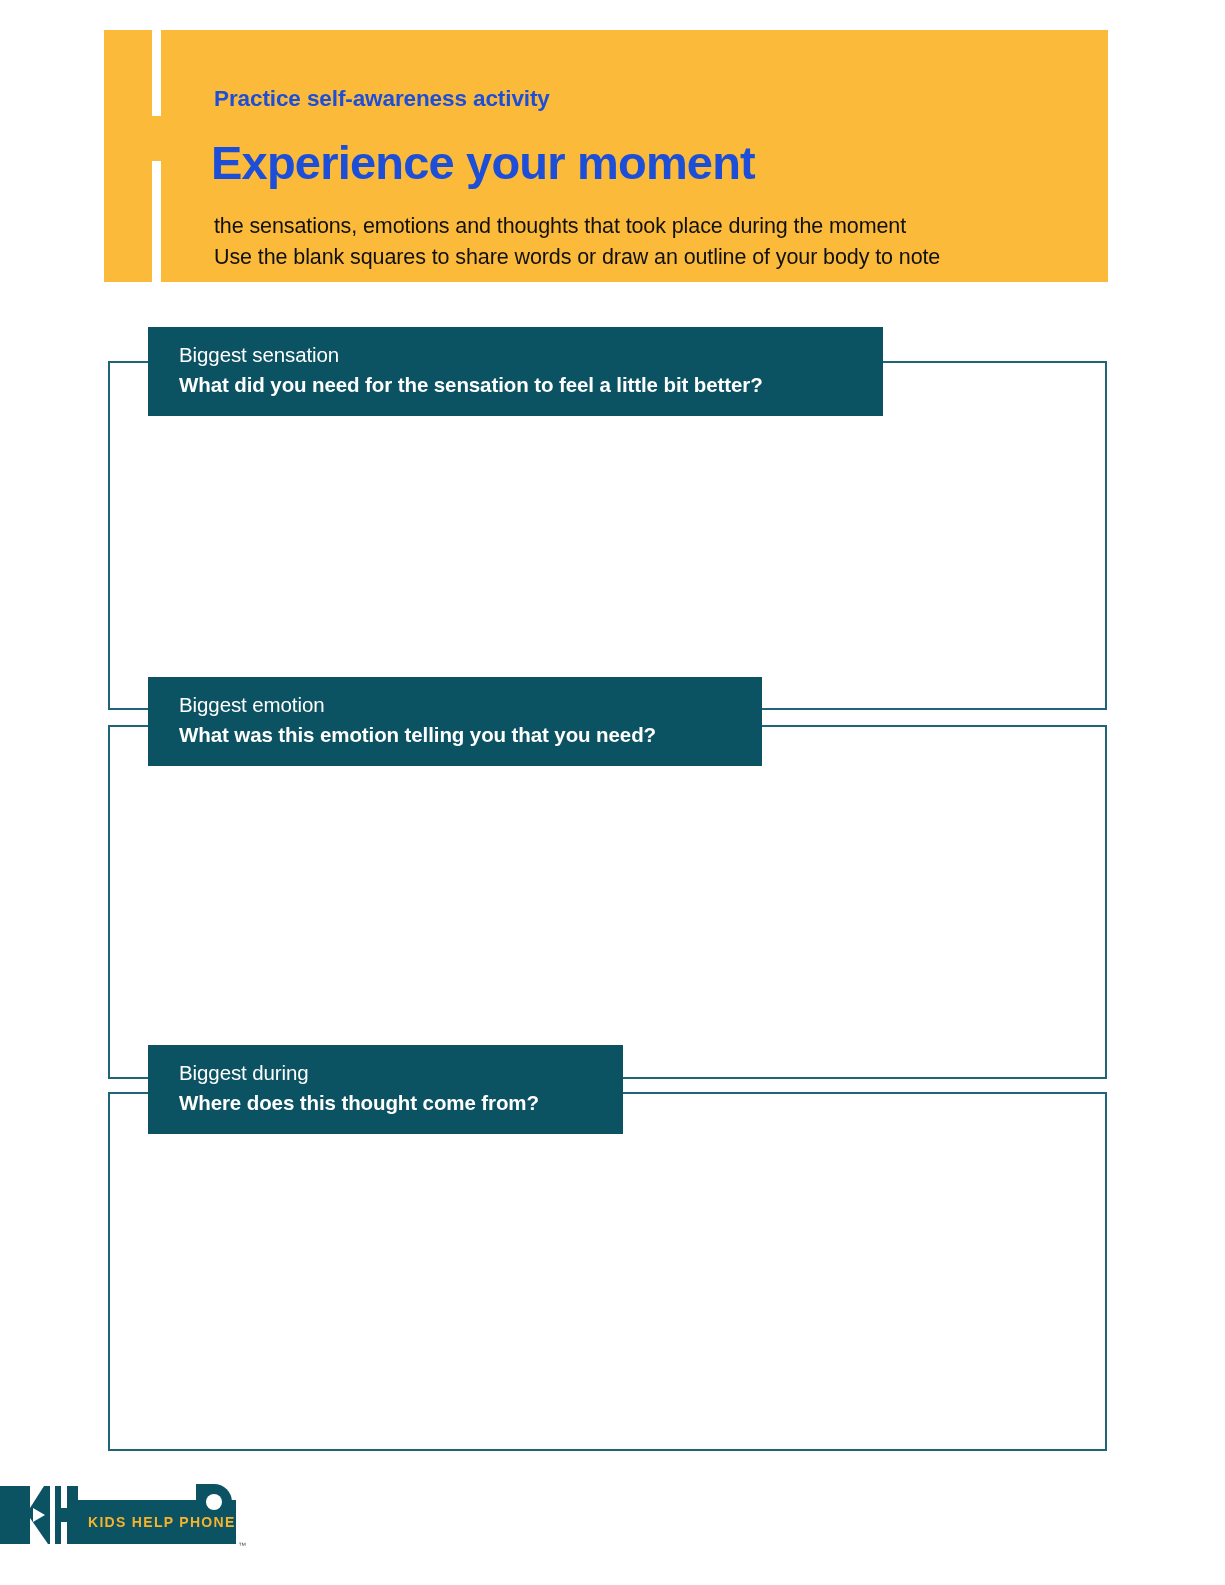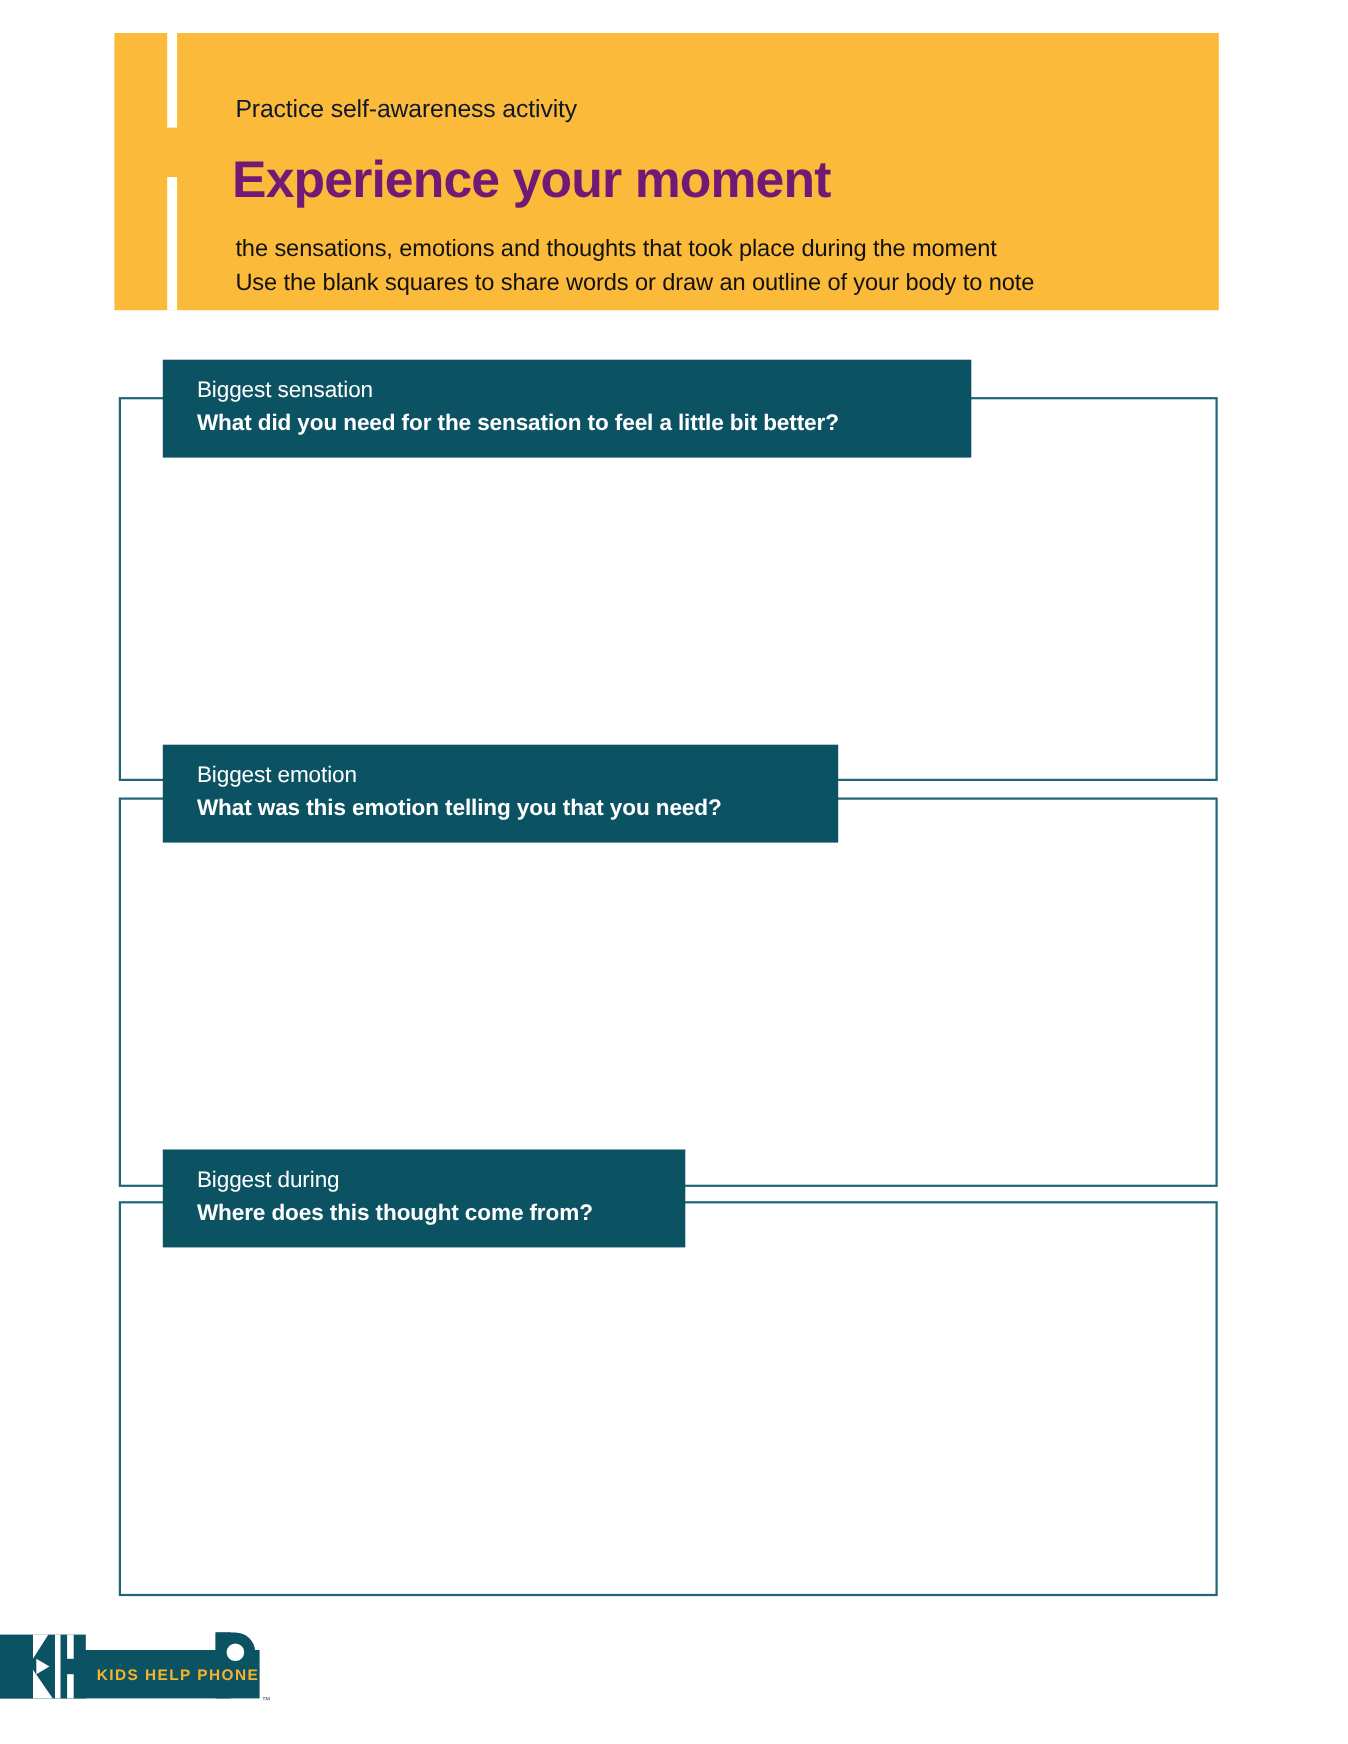--- a/index.html
+++ b/index.html
@@ -43,32 +43,32 @@
     left: 110px;
     top: 0;
     right: 10px;
     height: 100%;
   }
   .eyebrow {
     position: absolute;
     top: 56px;
     left: 0;
     font-size: 22.5px;
-    font-weight: normal;
-    color: #0f172a;
+    font-weight: bold;
+    color: #1d4ed8;
     letter-spacing: -0.1px;
     white-space: nowrap;
   }
   .big-title {
     position: absolute;
     top: 108px;
     left: -3px;
     font-size: 47px;
     font-weight: bold;
-    color: #701a75;
+    color: #1d4ed8;
     letter-spacing: -0.8px;
     white-space: nowrap;
     line-height: 1.05;
   }
   .banner-sub {
     position: absolute;
     top: 181px;
     left: 0;
     width: 850px;
     font-size: 21.5px;

